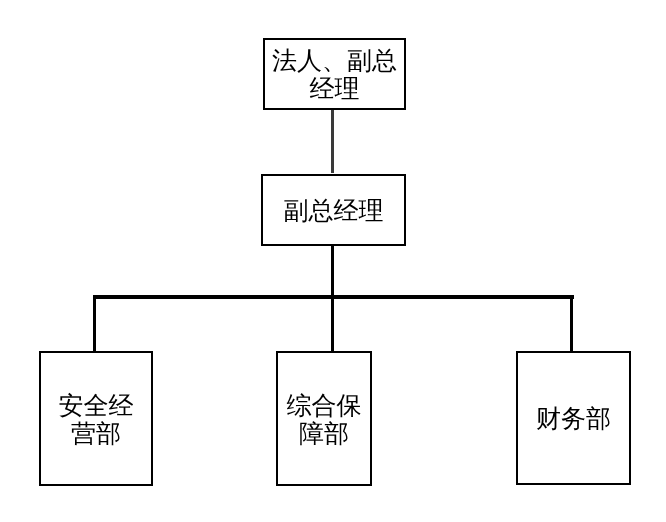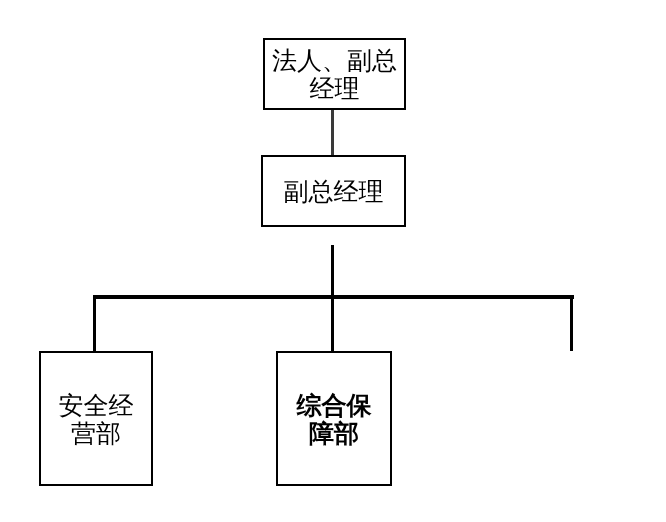--- a/index.html
+++ b/index.html
@@ -30,24 +30,24 @@
     align-items: center;
     justify-content: center;
   }
   .connector {
     position: absolute;
     background: #000000;
   }
   
   .node-root    { left: 263px; top: 38px;  width: 143px; height: 72px; }
   
-  .node-manager { left: 261px; top: 155px; width: 145px; height: 72px; }
+  .node-manager { left: 261px; top: 174px; width: 145px; height: 72px; }
   
   .node-dept-1  { left: 39px;  top: 351px; width: 114px; height: 135px; text-align: center; }
-  .node-dept-2  { left: 276px; top: 351px; width: 116px; height: 135px; font-weight: bold; }
+  .node-dept-2  { left: 276px; top: 351px; width: 96px; height: 135px; }
   .node-dept-3  { left: 516px; top: 351px; width: 115px; height: 134px; }
 
   
   .conn-root-manager { left: 331px; top: 110px; width: 3px; height: 63px; background: #3a3a3a; }
   .conn-manager-bus  { left: 331px; top: 245px; width: 3px; height: 52px; }
   .conn-bus          { left: 93px;  top: 295px; width: 481px; height: 4px; }
   .conn-drop-left    { left: 93px;  top: 295px; width: 3px; height: 56px; }
   .conn-drop-center  { left: 331px; top: 295px; width: 3px; height: 56px; }
   .conn-drop-right   { left: 570px; top: 295px; width: 3px; height: 56px; }
 </style>
@@ -67,14 +67,15 @@
 经理</div>
 
   <div class="node node-manager">副总经理</div>
 
   <div class="node node-dept-1">安全经
 营部</div>
 
   <div class="node node-dept-2">综合保
 障部</div>
 
+  <div class="node node-dept-3">财务部</div>
 
 </div>
 
 </body></html>

